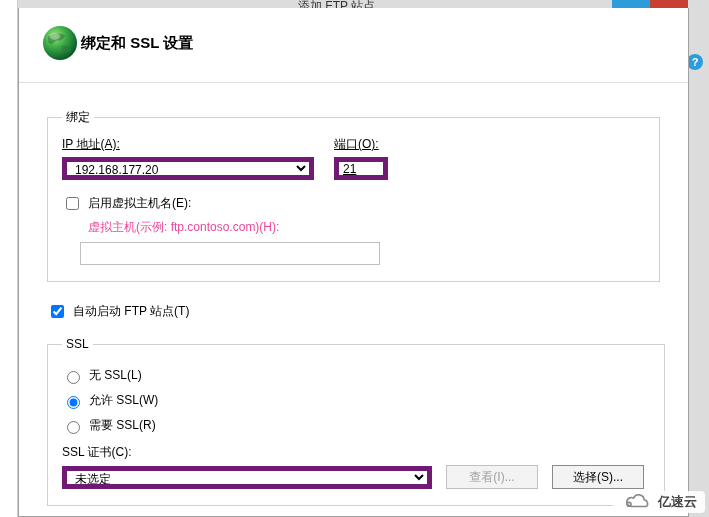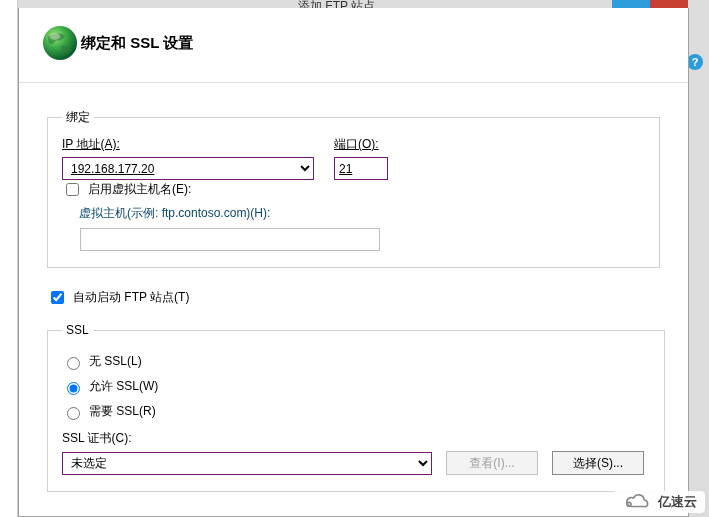--- a/index.html
+++ b/index.html
@@ -22,28 +22,28 @@
 
   .body { padding: 26px 28px 10px 28px; font-size: 12px; color: #000; }
 
   fieldset { border: 1px solid #d0d0d0; margin: 0 0 20px 0; padding: 10px 20px 16px 14px; }
   legend { font-size: 12px; padding: 0 4px; }
 
   .row { display: flex; gap: 20px; align-items: flex-end; }
   .col { display: flex; flex-direction: column; text-decoration: underline; }
   .lbl { margin-bottom: 4px; }
 
-  select, input[type=text] { font-size: 12px; height: 23px; border: 1px solid #701a75; background: #fff; padding: 0 4px; }
+  select, input[type=text] { font-size: 12px; height: 23px; border: 5px solid #701a75; background: #fff; padding: 0 4px; }
   .ip-combo { width: 252px; }
   .port-input { width: 54px; }
 
-  .chk-row { display: flex; align-items: center; gap: 6px; }
+  .chk-row { display: flex; align-items: center; margin-top: 14px; gap: 6px; }
   .vhost-input { margin-left: 18px; margin-top: 6px; width: 300px; background: #f8f8f8; color: #888; }
   .vhost-input[disabled] { border: 1px solid #bfbfbf; }
-  .vhost-hint { margin-left: 17px; margin-top: 6px; color: #0c4a6e; }
+  .vhost-hint { margin-left: 26px; margin-top: 6px; color: #ec4899; }
 
   .auto-row { display: flex; align-items: center; gap: 6px; margin-bottom: 16px; }
 
   .radio-row { display: flex; align-items: center; gap: 6px; margin: 6px 0 8px 0; }
 
   .cert-row { display: flex; align-items: center; gap: 14px; margin-top: 4px; justify-content: space-between; }
   .cert-select { width: 370px; }
   .btn { height: 24px; min-width: 92px; background: #f3f3f3; border: 1px solid #8a8a8a; font-size: 12px; cursor: pointer; }
   .btn:disabled { color: #a0a0a0; border-color: #c0c0c0; cursor: default; }
 

